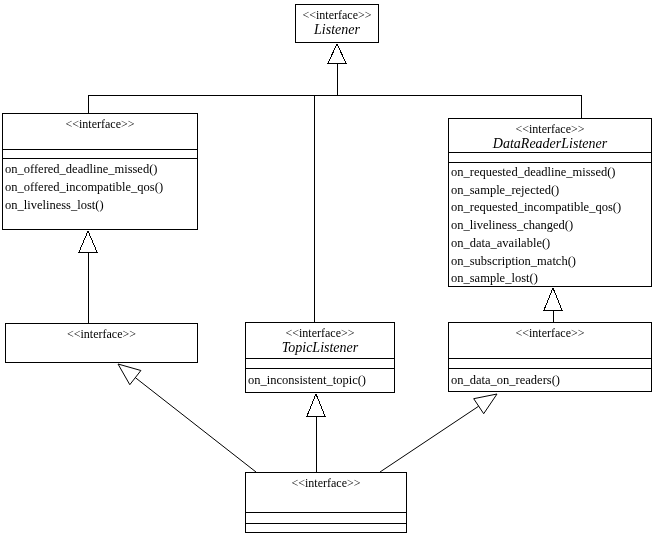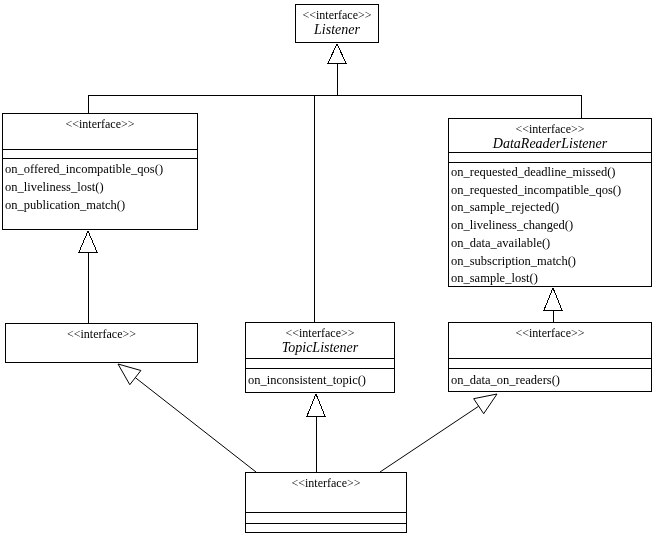--- a/index.html
+++ b/index.html
@@ -91,36 +91,36 @@
       <div class="cname">Listener</div>
     </div>
   </div>
 
   <div class="uml-box dw" style="left:2px;top:113px;width:196px;height:117px;">
     <div class="title" style="height:35px;">
       <div class="stereo">&lt;&lt;interface&gt;&gt;</div>
     </div>
     <div class="attrs" style="height:9px;"></div>
     <div class="methods" style="height:71px;">
+      <div class="m">on_offered_deadline_missed()</div>
       <div class="m">on_offered_incompatible_qos()</div>
       <div class="m">on_liveliness_lost()</div>
-      <div class="m">on_publication_match()</div>
     </div>
   </div>
 
   <div class="uml-box dr" style="left:448px;top:118px;width:204px;height:169px;">
     <div class="title" style="height:33px;">
       <div class="stereo">&lt;&lt;interface&gt;&gt;</div>
       <div class="cname">DataReaderListener</div>
     </div>
     <div class="attrs" style="height:10px;"></div>
     <div class="methods" style="height:124px;">
       <div class="m">on_requested_deadline_missed()</div>
+      <div class="m">on_sample_rejected()</div>
       <div class="m">on_requested_incompatible_qos()</div>
-      <div class="m">on_sample_rejected()</div>
       <div class="m">on_liveliness_changed()</div>
       <div class="m">on_data_available()</div>
       <div class="m">on_subscription_match()</div>
       <div class="m">on_sample_lost()</div>
     </div>
   </div>
 
   <div class="uml-box" style="left:5px;top:323px;width:193px;height:40px;">
     <div class="title">
       <div class="stereo">&lt;&lt;interface&gt;&gt;</div>

